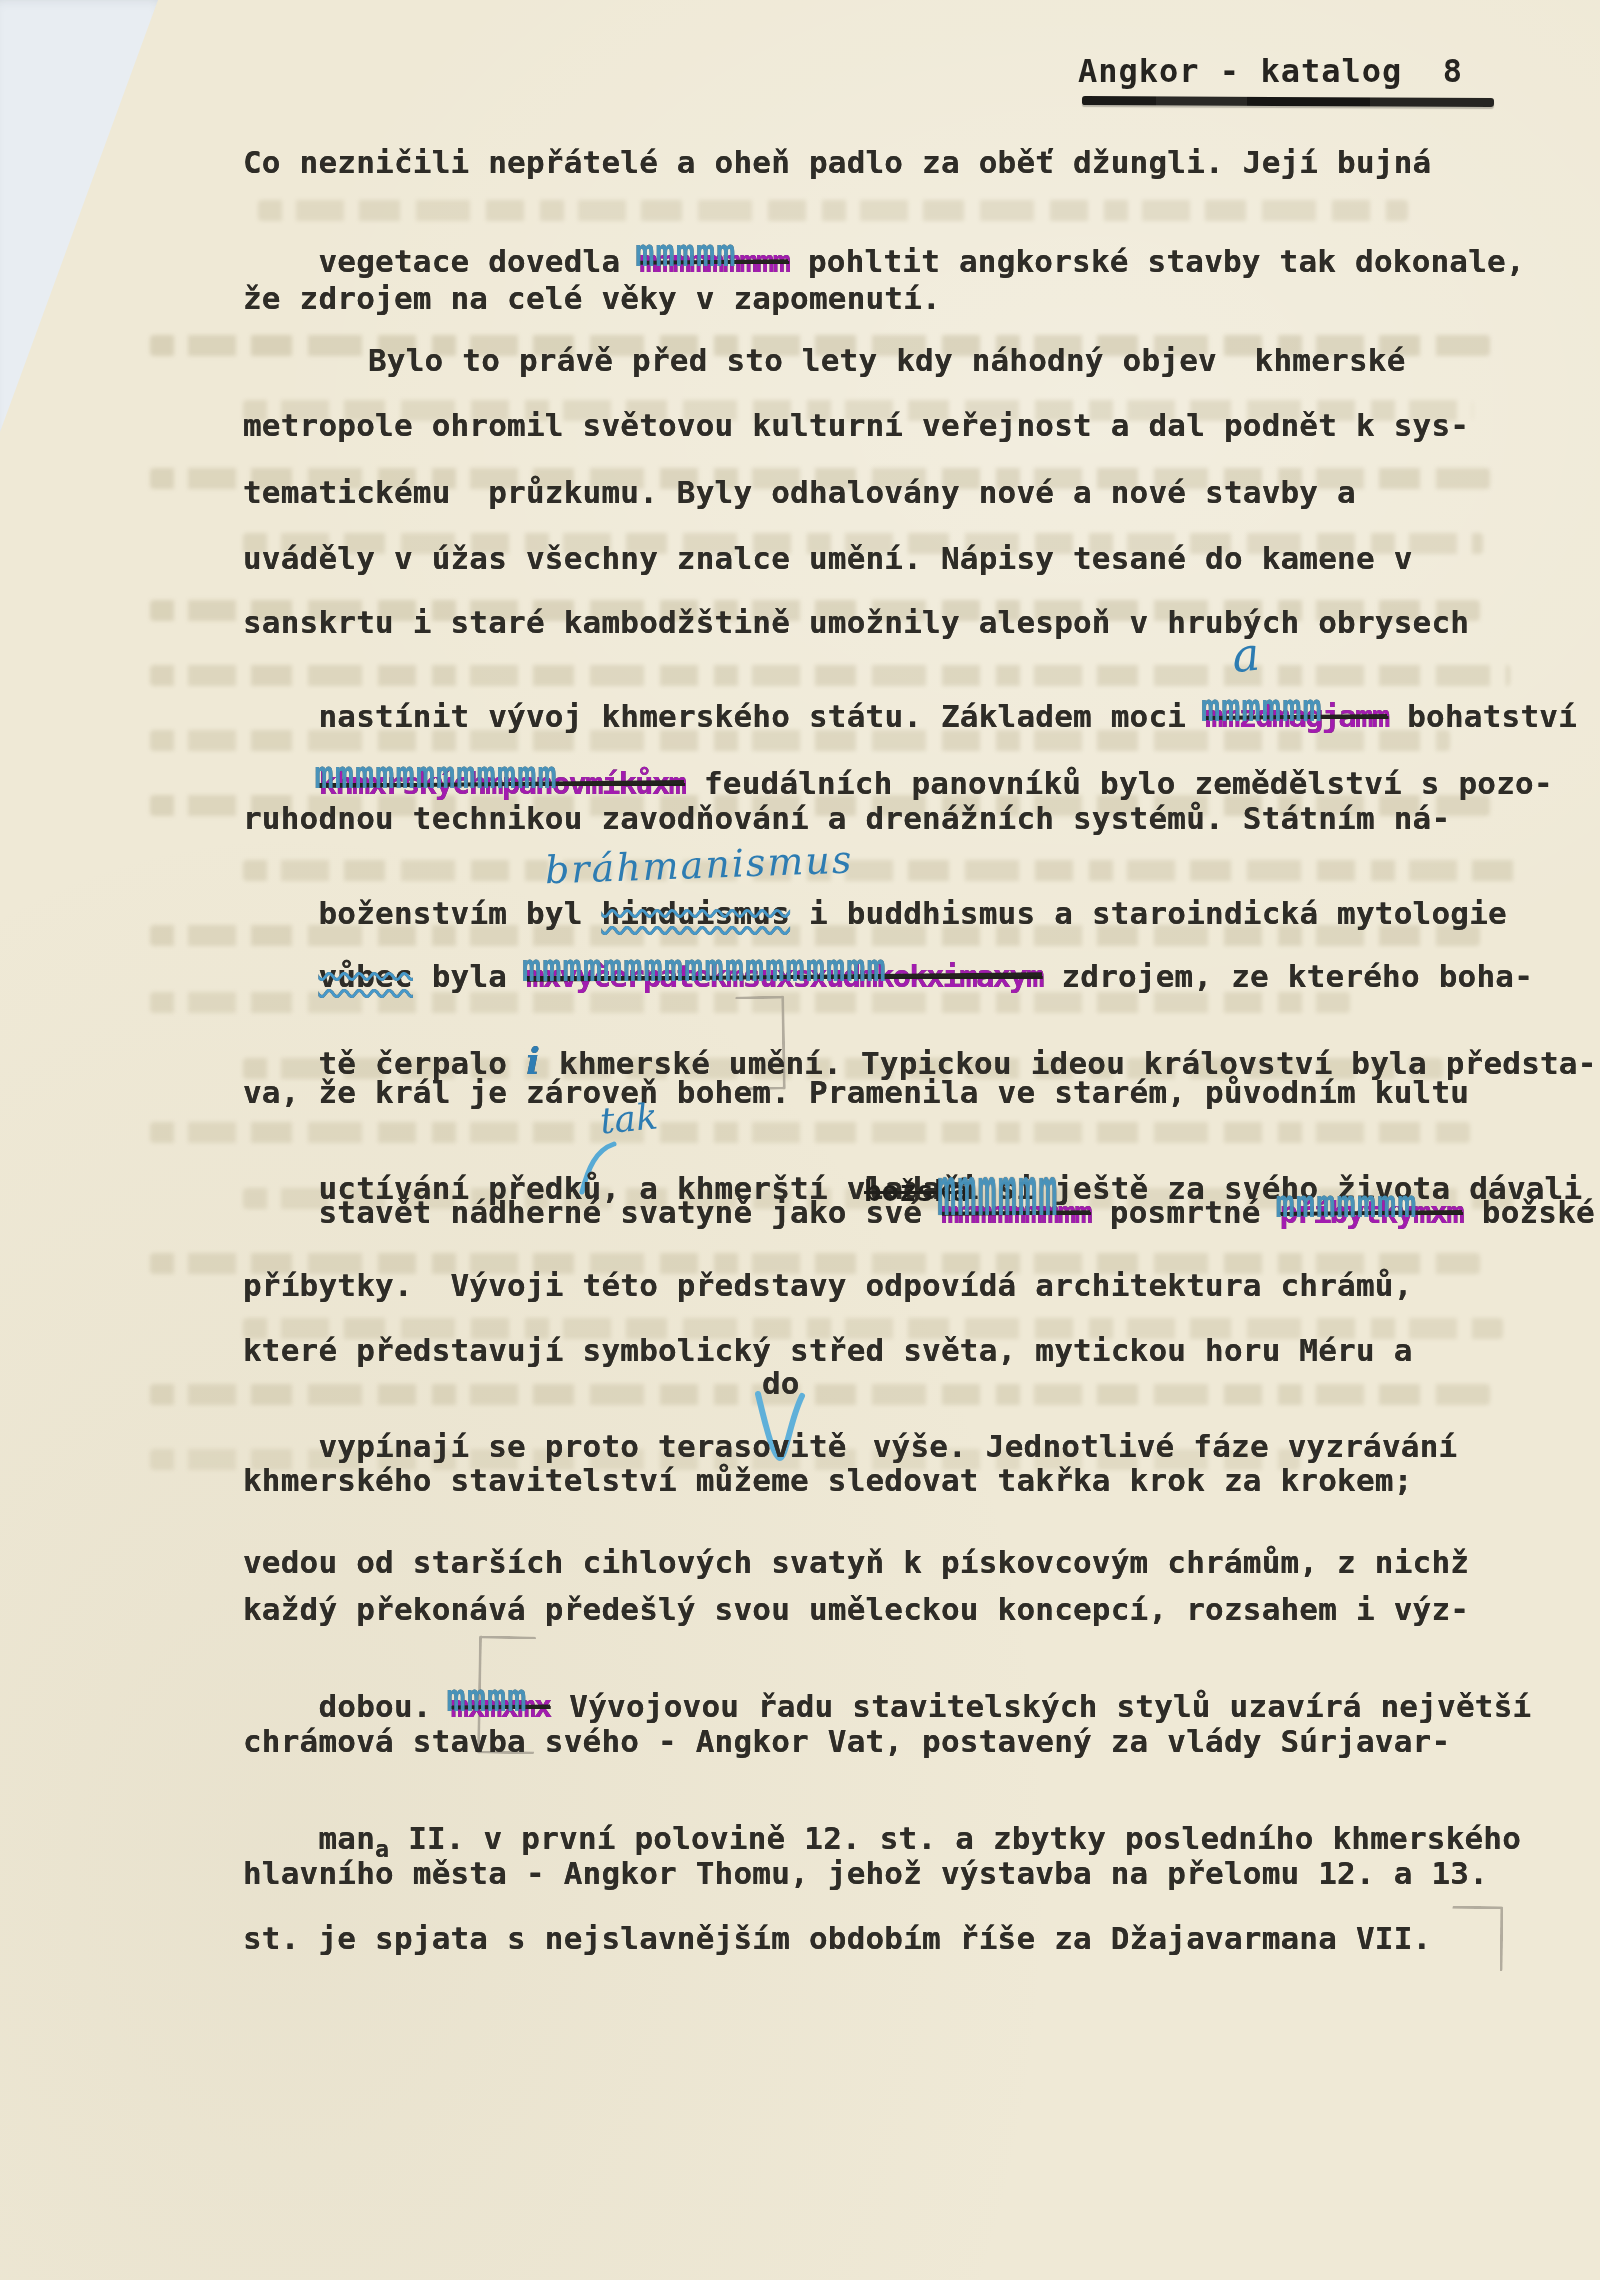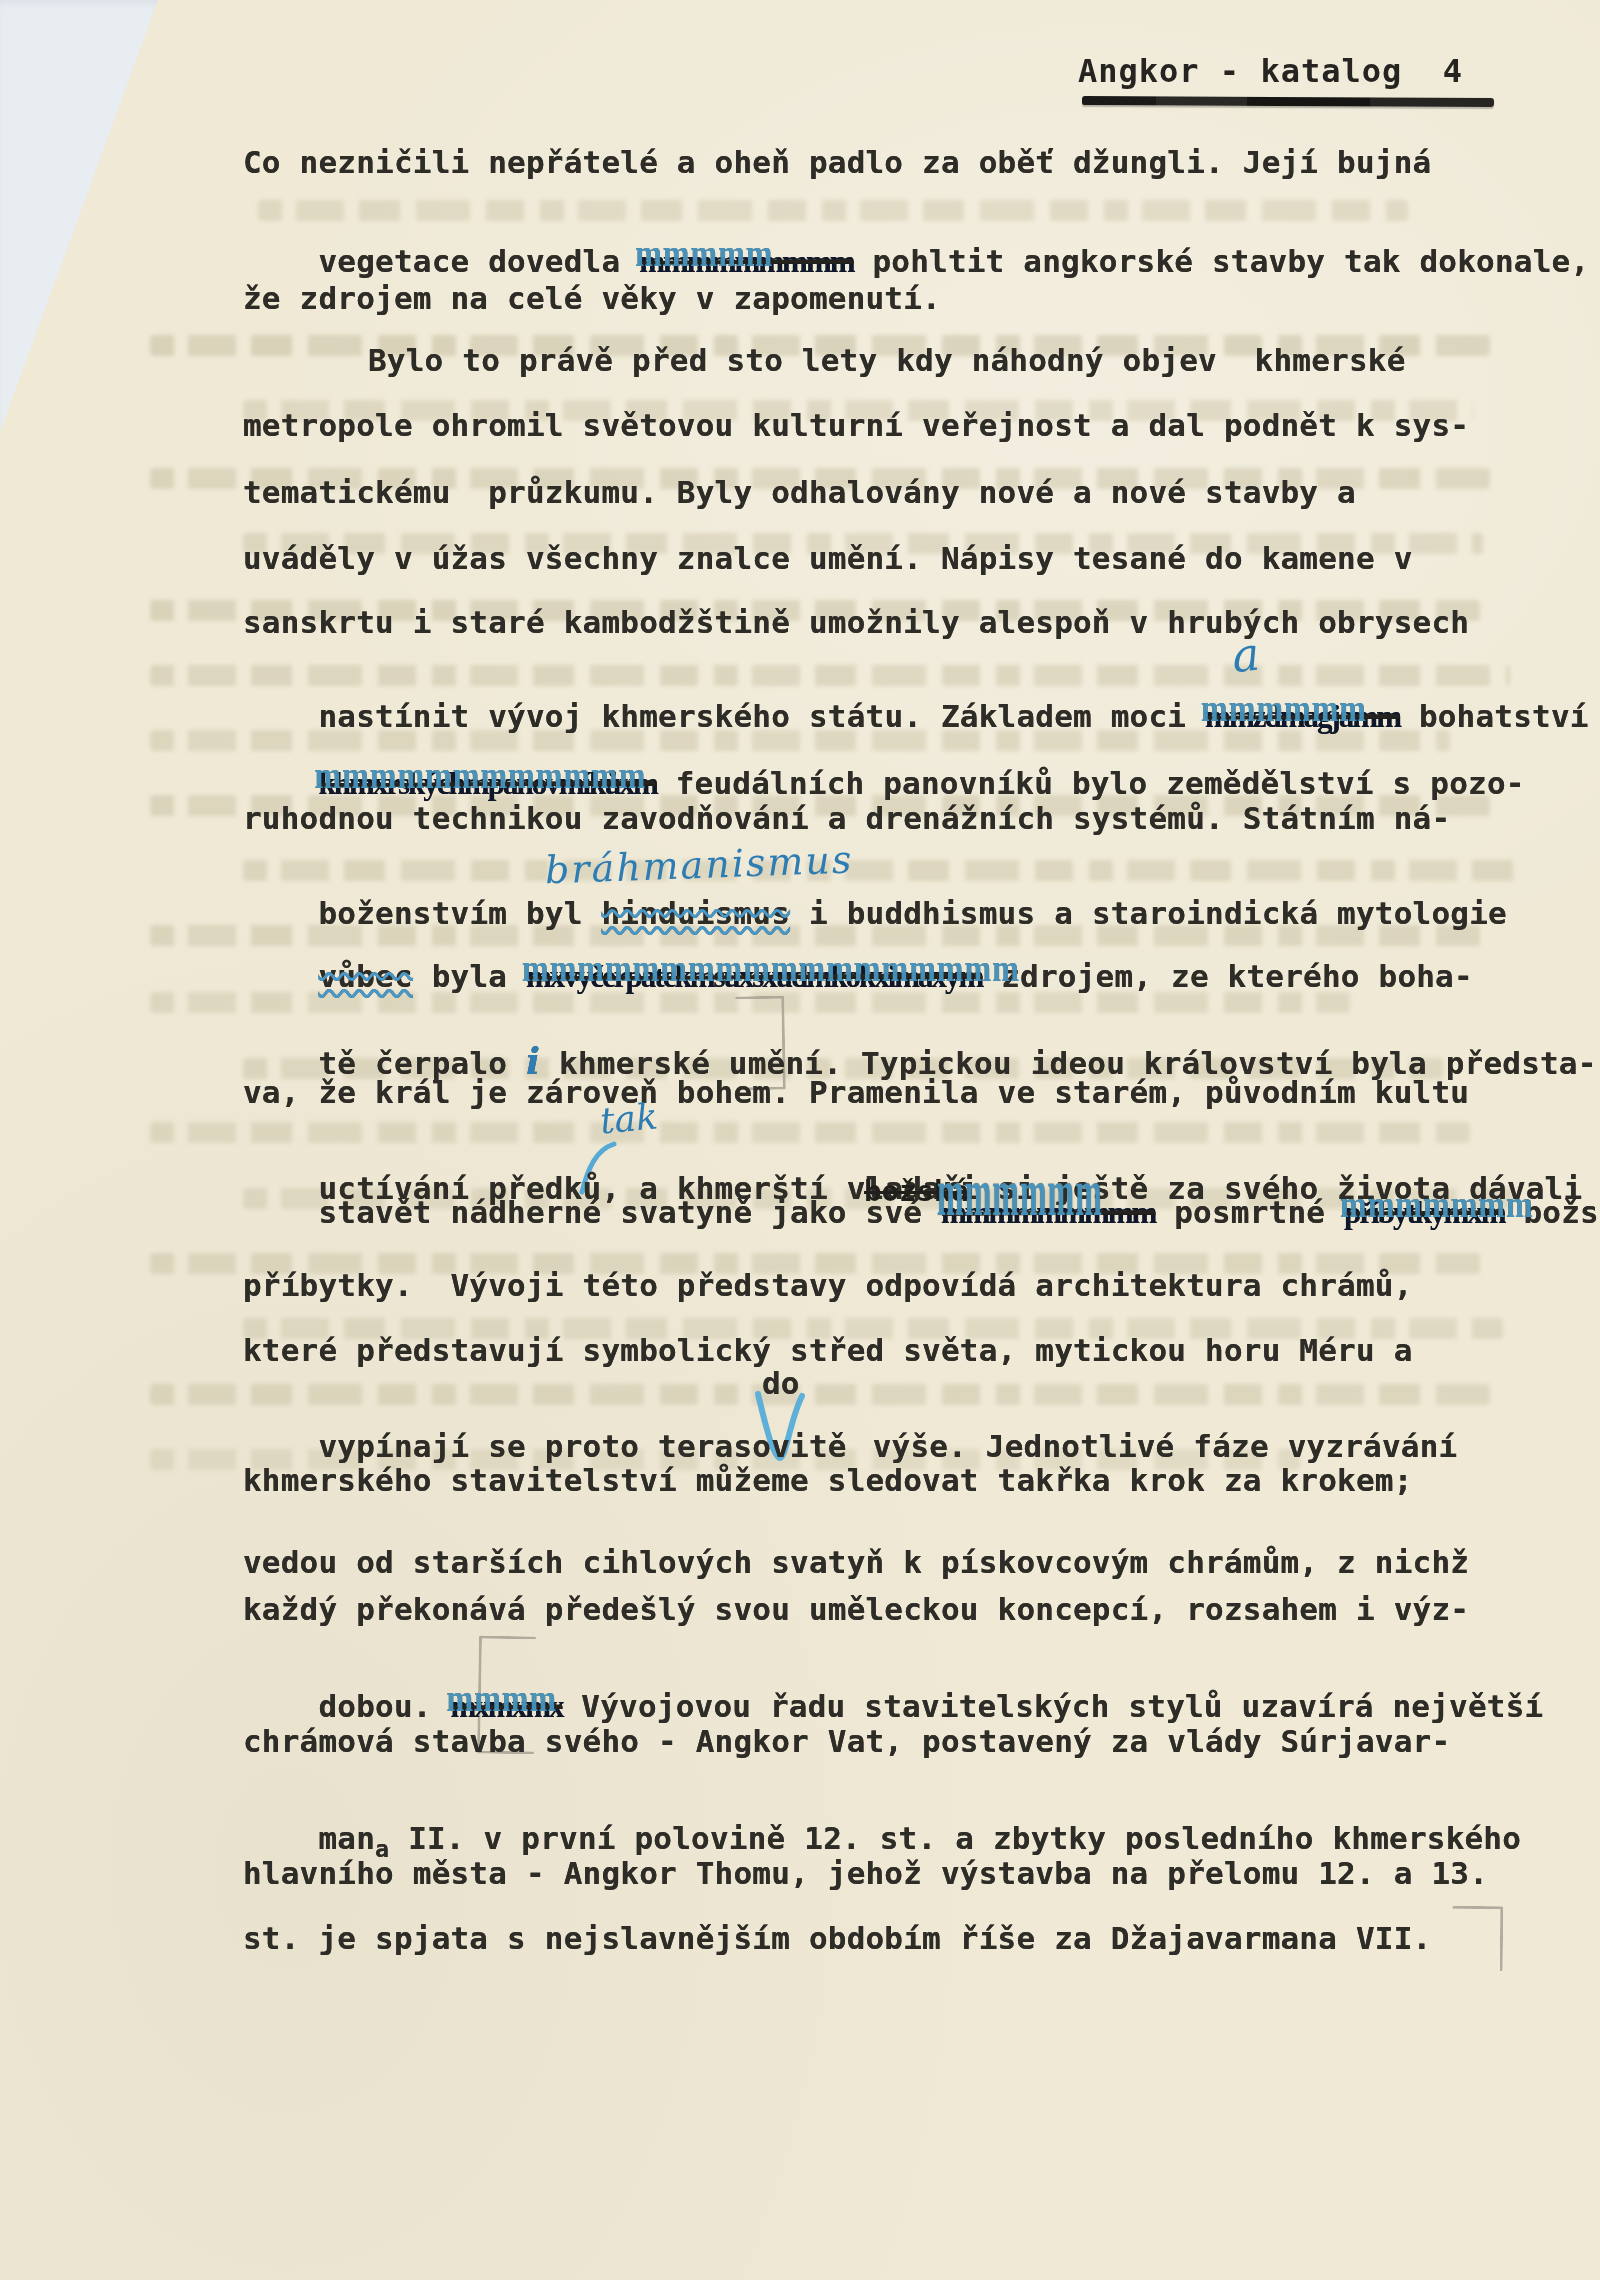--- a/index.html
+++ b/index.html
@@ -13,22 +13,22 @@
     box-shadow:inset -10px -4px 14px rgba(90,100,110,.28);}
 
   
   .line{position:absolute;font-weight:bold;font-size:31px;line-height:1;color:#2e2c27;
     letter-spacing:.2px;white-space:pre;text-shadow:0 0 .6px rgba(45,43,38,.85);}
   .hdr{position:absolute;font-weight:bold;font-size:32px;color:#262420;white-space:pre;letter-spacing:1px;}
   .hdr-strike{position:absolute;height:9px;background:linear-gradient(90deg,#1b1a18 0 18%,#2a2926 18% 40%,#171614 40% 70%,#262522 70% 100%);
     border-radius:3px;transform:rotate(.25deg);box-shadow:0 2px 1px rgba(30,30,28,.25);}
 
   
-  .blob{position:relative;display:inline-block;color:#0f172a;letter-spacing:-2px;
-    text-decoration:line-through 3px #201f1b;font-family:Liberation Serif, serif;}
+  .blob{position:relative;display:inline-block;color:#a21caf;letter-spacing:-2px;
+    text-decoration:line-through 3px #201f1b;}
   .blob::before{content:"";position:absolute;left:1px;right:1px;top:44%;height:4px;background:#24231f;transform:rotate(-.6deg);}
   .blob::after{content:attr(data-zig);position:absolute;left:-4px;top:-9px;color:rgba(74,160,207,.85);
     font-weight:bold;font-size:32px;letter-spacing:1px;transform:scaleY(1.2);transform-origin:center;}
   .blob.tallzig::after{transform:scaleY(2.1) translateY(-6px);}
   .typed-above{position:absolute;font-weight:bold;font-size:29px;color:#201f1b;letter-spacing:0;
     text-decoration:line-through 3px #201f1b;white-space:pre;}
 
   
   .wavy{ text-decoration-line:underline line-through;text-decoration-style:wavy;
     text-decoration-color:#4698c9;text-decoration-thickness:2.5px;}
@@ -74,21 +74,21 @@
   <div class="ghost" style="top:925px;left:150px;width:1330px;opacity:.48"></div>
   <div class="ghost" style="top:992px;left:150px;width:1200px;opacity:.42"></div>
   <div class="ghost" style="top:1058px;left:243px;width:1200px;opacity:.45"></div>
   <div class="ghost" style="top:1122px;left:150px;width:1320px;opacity:.42"></div>
   <div class="ghost" style="top:1188px;left:243px;width:1280px;opacity:.40"></div>
   <div class="ghost" style="top:1253px;left:150px;width:1330px;opacity:.45"></div>
   <div class="ghost" style="top:1318px;left:243px;width:1260px;opacity:.40"></div>
   <div class="ghost" style="top:1384px;left:150px;width:1340px;opacity:.45"></div>
   <div class="ghost" style="top:1449px;left:150px;width:1150px;opacity:.35"></div>
 
-  <div class="hdr" style="left:1078px;top:52px;"><span>Angkor - katalog  4</span></div>
+  <div class="hdr" style="left:1078px;top:52px;"><span>Angkor - katalog  8</span></div>
   <div class="hdr-strike" style="left:1082px;top:97px;width:412px;"></div>
 
   <div class="line" style="left:243px;top:147px;">Co nezničili nepřátelé a oheň padlo za oběť džungli. Její bujná</div>
 
   <div class="line" style="left:243px;top:215px;">
     <span>vegetace dovedla </span><span class="blob" data-zig="mmmmm">mmmmmmmmm</span><span> pohltit angkorské stavby tak dokonale,</span>
   </div>
 
   <div class="line" style="left:243px;top:283px;">že zdrojem na celé věky v zapomenutí.</div>
   <div class="line" style="left:368px;top:345px;">Bylo to právě před sto lety kdy náhodný objev  khmerské</div>

